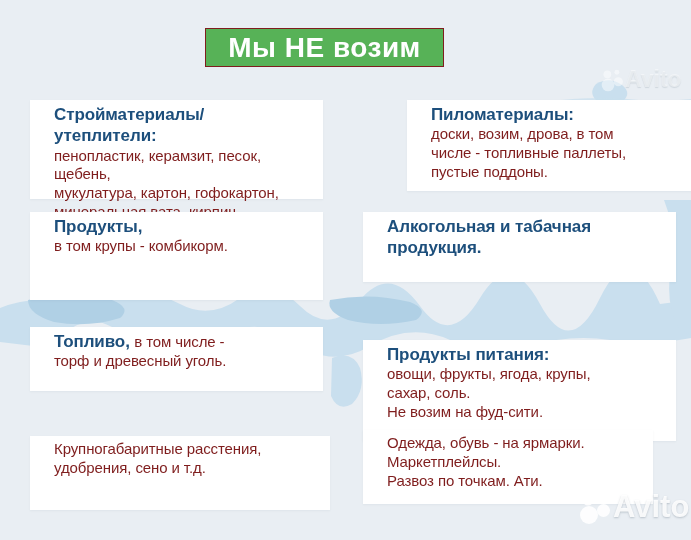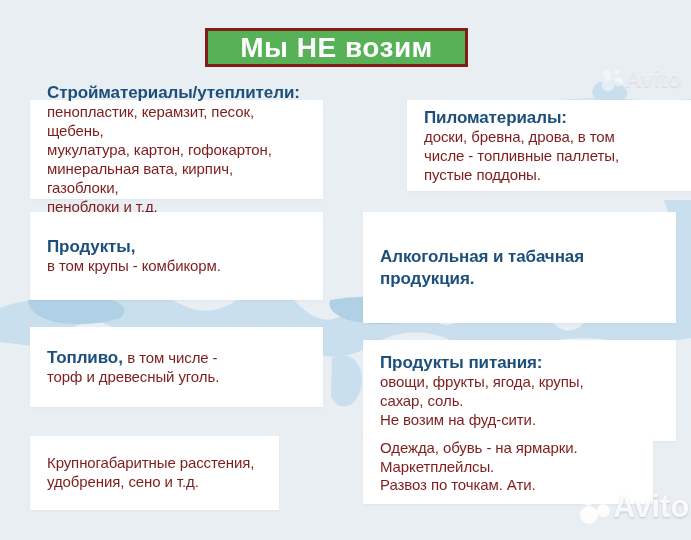--- a/index.html
+++ b/index.html
@@ -4,50 +4,50 @@
 <style>
   html,body { margin:0; padding:0; }
   #canvas {
     position:relative; width:691px; height:540px;
     background:#e9eef3; overflow:hidden;
     font-family:"Liberation Sans", sans-serif;
   }
   .map-layer { position:absolute; left:0; top:0; }
 
   .header-banner {
-    position:absolute; left:205px; top:28px; width:263px; height:39px;
-    background:#57b257; border:3px solid #7f1d1d; box-sizing:border-box;
+    position:absolute; left:205px; top:28px; width:239px; height:39px;
+    background:#57b257; border:1px solid #7f1d1d; box-sizing:border-box;
     display:flex; align-items:center; justify-content:center;
   }
   .header-title {
     color:#ffffff; font-weight:bold; font-size:28px; letter-spacing:0.5px;
   }
 
   .card {
     position:absolute; background:#ffffff; box-sizing:border-box;
-    padding:4px 17px; display:flex; flex-direction:column; justify-content:center;
+    padding:4px 24px; display:flex; flex-direction:column; 
     box-shadow:0 1px 2px rgba(70,90,110,0.06);
   }
   .card p { margin:0; }
   .card-title {
     font-weight:bold; color:#1d4f7c; font-size:17px; line-height:1.25;
     white-space:pre-line; letter-spacing:-0.1px;
   }
   .t-block { display:block; }
   .card-body {
     color:#7f1d1d; font-size:15px; line-height:1.26;
     white-space:pre-line; letter-spacing:-0.1px;
   }
 
   #card-l1 { left:30px;  top:100px; width:293px; height:99px;  }
   #card-l2 { left:30px;  top:212px; width:293px; height:88px;  }
-  #card-l3 { left:30px;  top:327px; width:293px; height:80px;  }
-  #card-l4 { left:30px;  top:436px; width:249px; height:74px;  }
+  #card-l3 { left:30px;  top:327px; width:293px; height:64px;  }
+  #card-l4 { left:30px;  top:436px; width:300px; height:74px;  }
   #card-r1 { left:363px; top:100px; width:313px; height:91px;margin-left:44px;  }
-  #card-r2 { left:363px; top:212px; width:313px; height:111px;  }
+  #card-r2 { left:363px; top:212px; width:313px; height:70px;  }
   #card-r3 { left:363px; top:320px; width:313px; height:101px;margin-top:20px; }
   #card-r4 { left:363px; top:430px; width:290px; height:74px;  }
 
   .wm { position:absolute; display:flex; align-items:flex-start; }
   .wm-text { font-weight:bold; }
   .wm-bottom {
     left:579px; top:491px; color:rgba(255,255,255,0.88);
     text-shadow:0 1px 2px rgba(100,115,130,0.35);
   }
   .wm-bottom .wm-text { font-size:31px; line-height:1; }
@@ -96,21 +96,21 @@
     <p><b class="card-title">Топливо,</b> <span class="card-body">в том числе -
 торф и древесный уголь.</span></p>
   </div>
 
   <div class="card" id="card-l4">
     <p><span class="card-body">Крупногабаритные расстения,
 удобрения, сено и т.д.</span></p>
   </div>
 
   <div class="card" id="card-r1">
-    <p><b class="card-title t-block">Пиломатериалы:</b><span class="card-body">доски, бревна, дрова, в том
+    <p><b class="card-title t-block">Пиломатериалы:</b><span class="card-body">доски, возим, дрова, в том
 числе - топливные паллеты,
 пустые поддоны.</span></p>
   </div>
 
   <div class="card" id="card-r2">
     <p>
         <b class="card-title t-block">Алкогольная и табачная
 продукция.</b>
       </p>
   </div>

